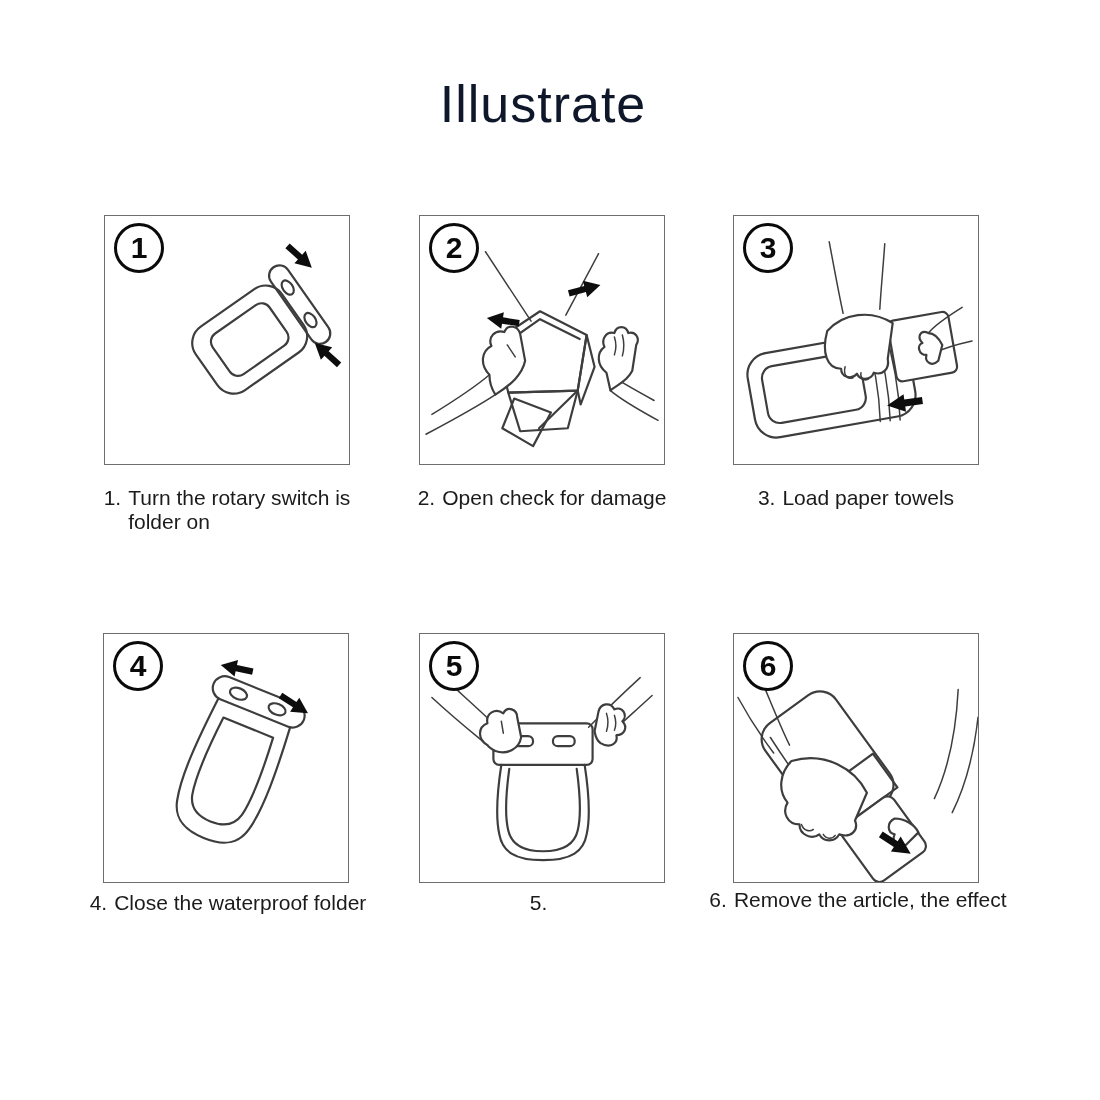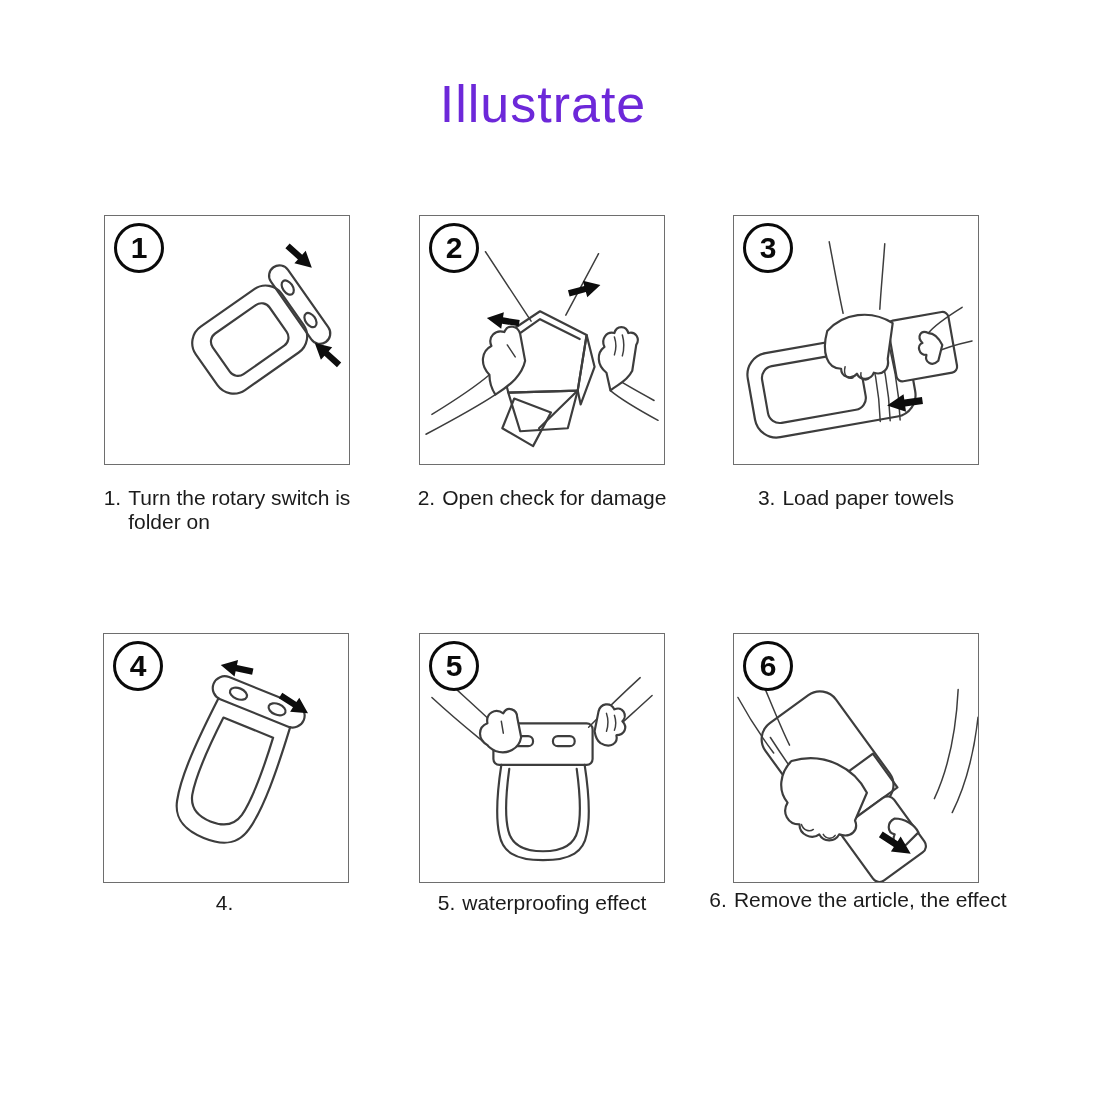--- a/index.html
+++ b/index.html
@@ -2,21 +2,21 @@
 <html><head>
 <meta charset="utf-8">
 <style>
   html,body{margin:0;padding:0;background:#ffffff;}
   #stage{
     position:relative;width:1100px;height:1100px;background:#ffffff;
     font-family:"Liberation Sans", sans-serif;overflow:hidden;
   }
   .title{
     position:absolute;top:74px;left:0;width:1086px;text-align:center;
-    font-size:52px;font-weight:400;letter-spacing:1px;color:#6d28d9;
+    font-size:52px;font-weight:400;letter-spacing:1px;color:#0f172a;
   }
   .panel{
     position:absolute;width:246px;height:250px;background:#ffffff;
     border:1px solid #6e6e6e;box-sizing:border-box;
   }
   #p1{left:104px;top:215px;} #p2{left:419px;top:215px;} #p3{left:733px;top:215px;}
   #p4{left:103px;top:633px;} #p5{left:419px;top:633px;} #p6{left:733px;top:633px;}
   .badge{
     position:absolute;top:7px;left:9px;width:44px;height:44px;border-radius:50%;
     border:3px solid #0a0a0a;display:flex;align-items:center;justify-content:center;
@@ -226,26 +226,28 @@
 
   <div class="caption" id="c3">
     <span class="cap-num">3.</span>
     <span class="cap-lines">
       <span class="cap-line">Load paper towels</span>
     </span>
   </div>
 
   <div class="caption" id="c4">
     <span class="cap-num">4.</span>
+    <span class="cap-lines">
+      <span class="cap-line">Close the waterproof folder</span>
+    </span>
   </div>
 
   <div class="caption" id="c5">
     <span class="cap-num">5.</span>
     <span class="cap-lines">
-      <span class="cap-line">waterproofing effect</span>
     </span>
   </div>
 
   <div class="caption" id="c6">
     <span class="cap-num">6.</span>
     <span class="cap-lines">
       <span class="cap-line">Remove the article, the effect</span>
     </span>
   </div>
 

